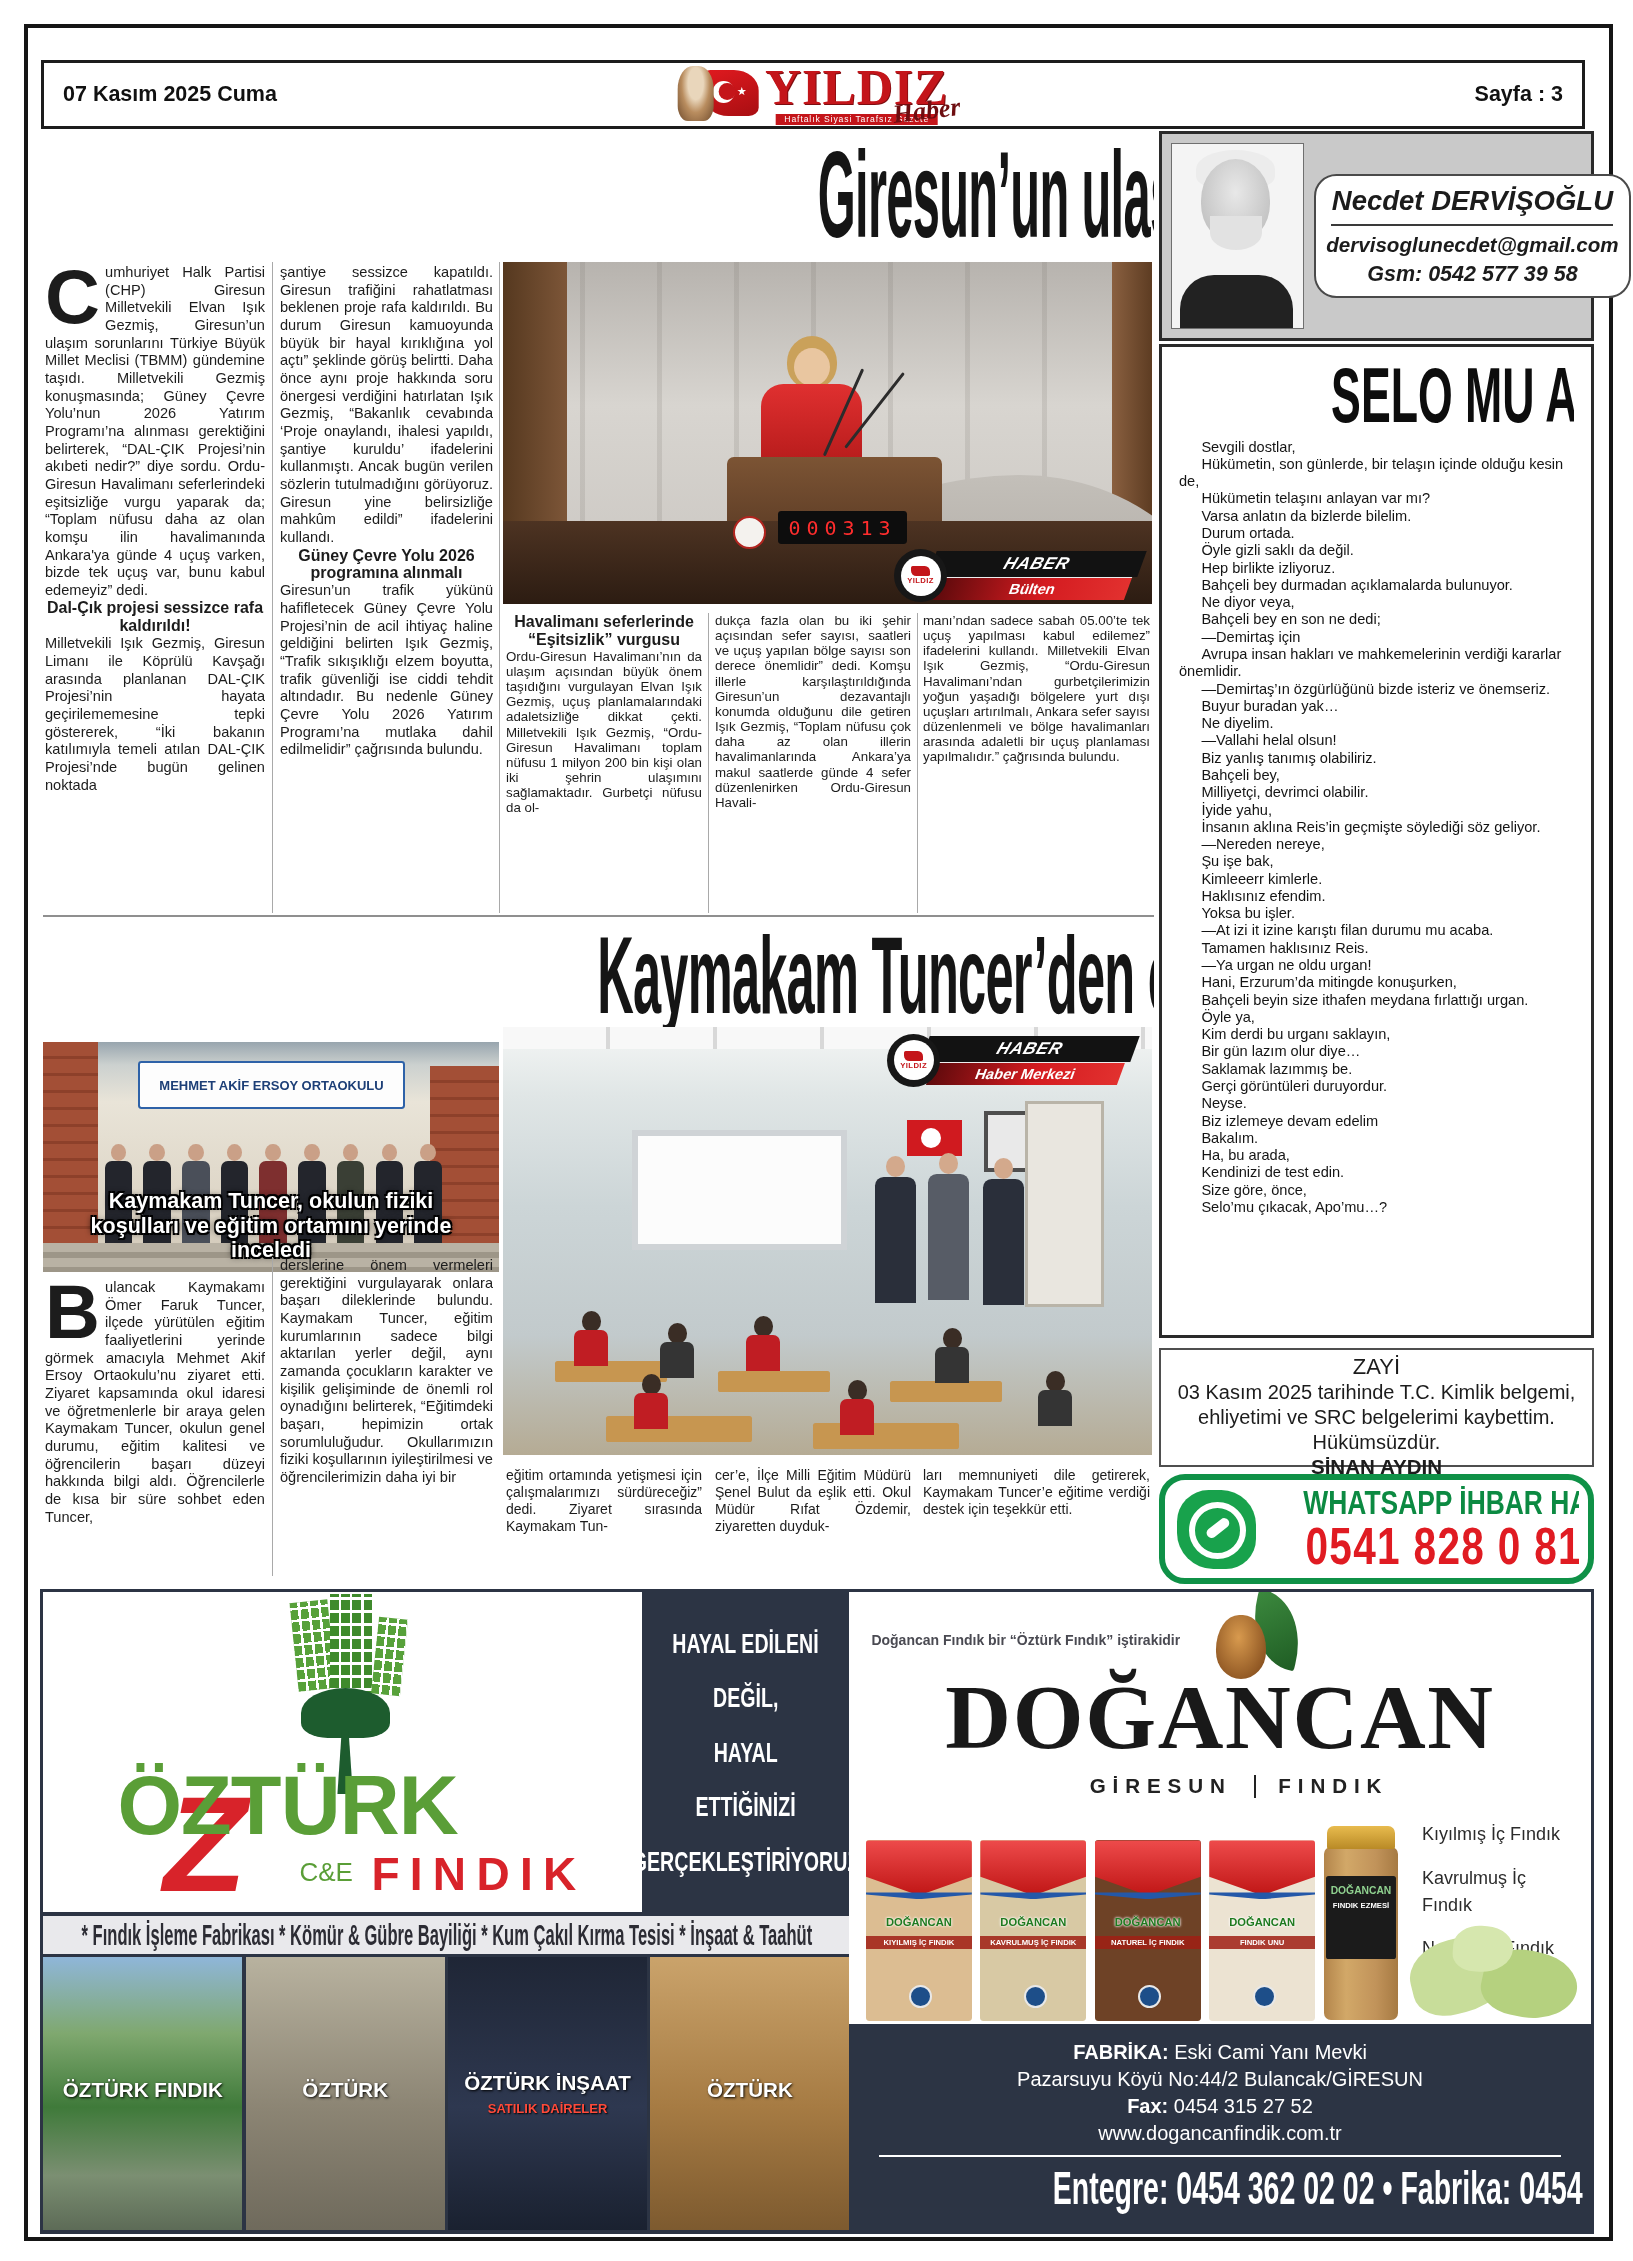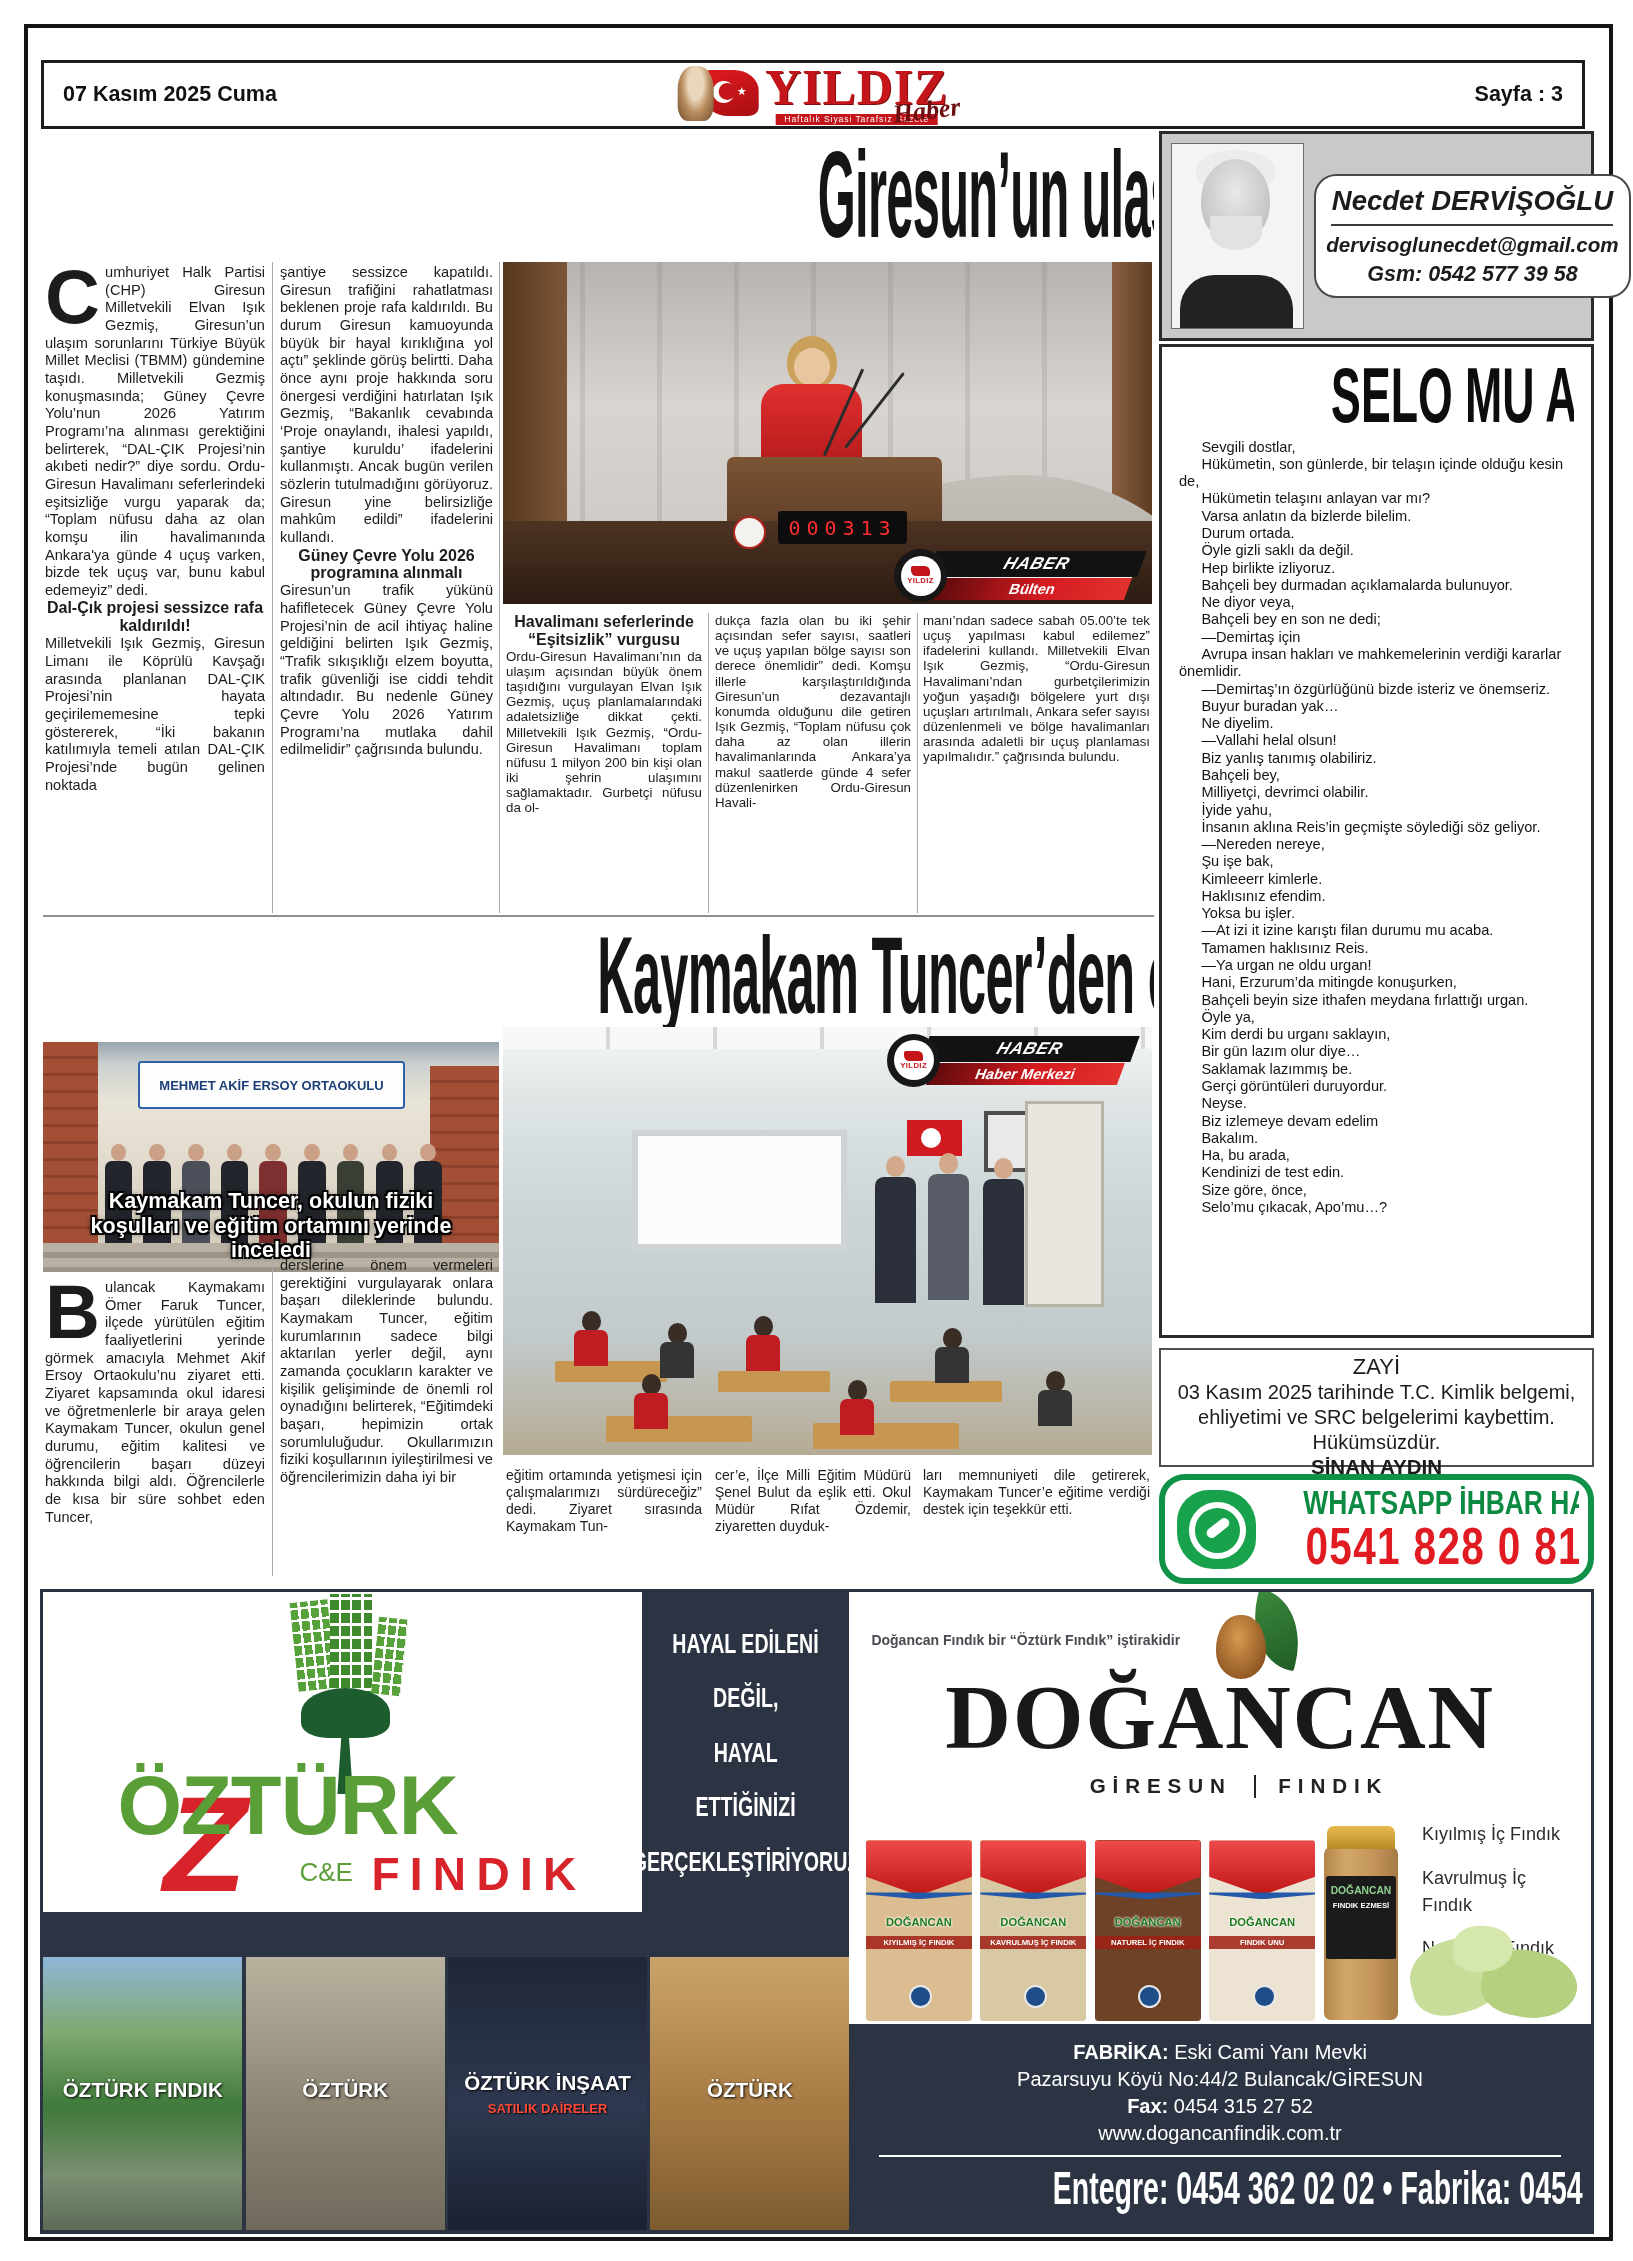--- a/index.html
+++ b/index.html
@@ -533,20 +533,23 @@
   </div>
 
   <div id="oz-slogan">
       <p class="oz-slogan-line"><span class="cx">HAYAL EDİLENİ</span></p>
       <p class="oz-slogan-line"><span class="cx">DEĞİL,</span></p>
       <p class="oz-slogan-line"><span class="cx">HAYAL</span></p>
       <p class="oz-slogan-line"><span class="cx">ETTİĞİNİZİ</span></p>
       <p class="oz-slogan-line"><span class="cx">GERÇEKLEŞTİRİYORUZ</span></p>
     </div>
 
+  <div id="oz-tagbar">
+      <span class="cx">* Fındık İşleme Fabrikası * Kömür &amp; Gübre Bayiliği * Kum Çakıl Kırma Tesisi * İnşaat &amp; Taahüt</span>
+    </div>
 
   <div id="oz-strip">
       <div class="strip-photo">
       <div class="strip-label">ÖZTÜRK FINDIK</div>
       <div class="strip-sub"></div>
     </div>
       <div class="strip-photo">
       <div class="strip-label">ÖZTÜRK</div>
       <div class="strip-sub"></div>
     </div>

